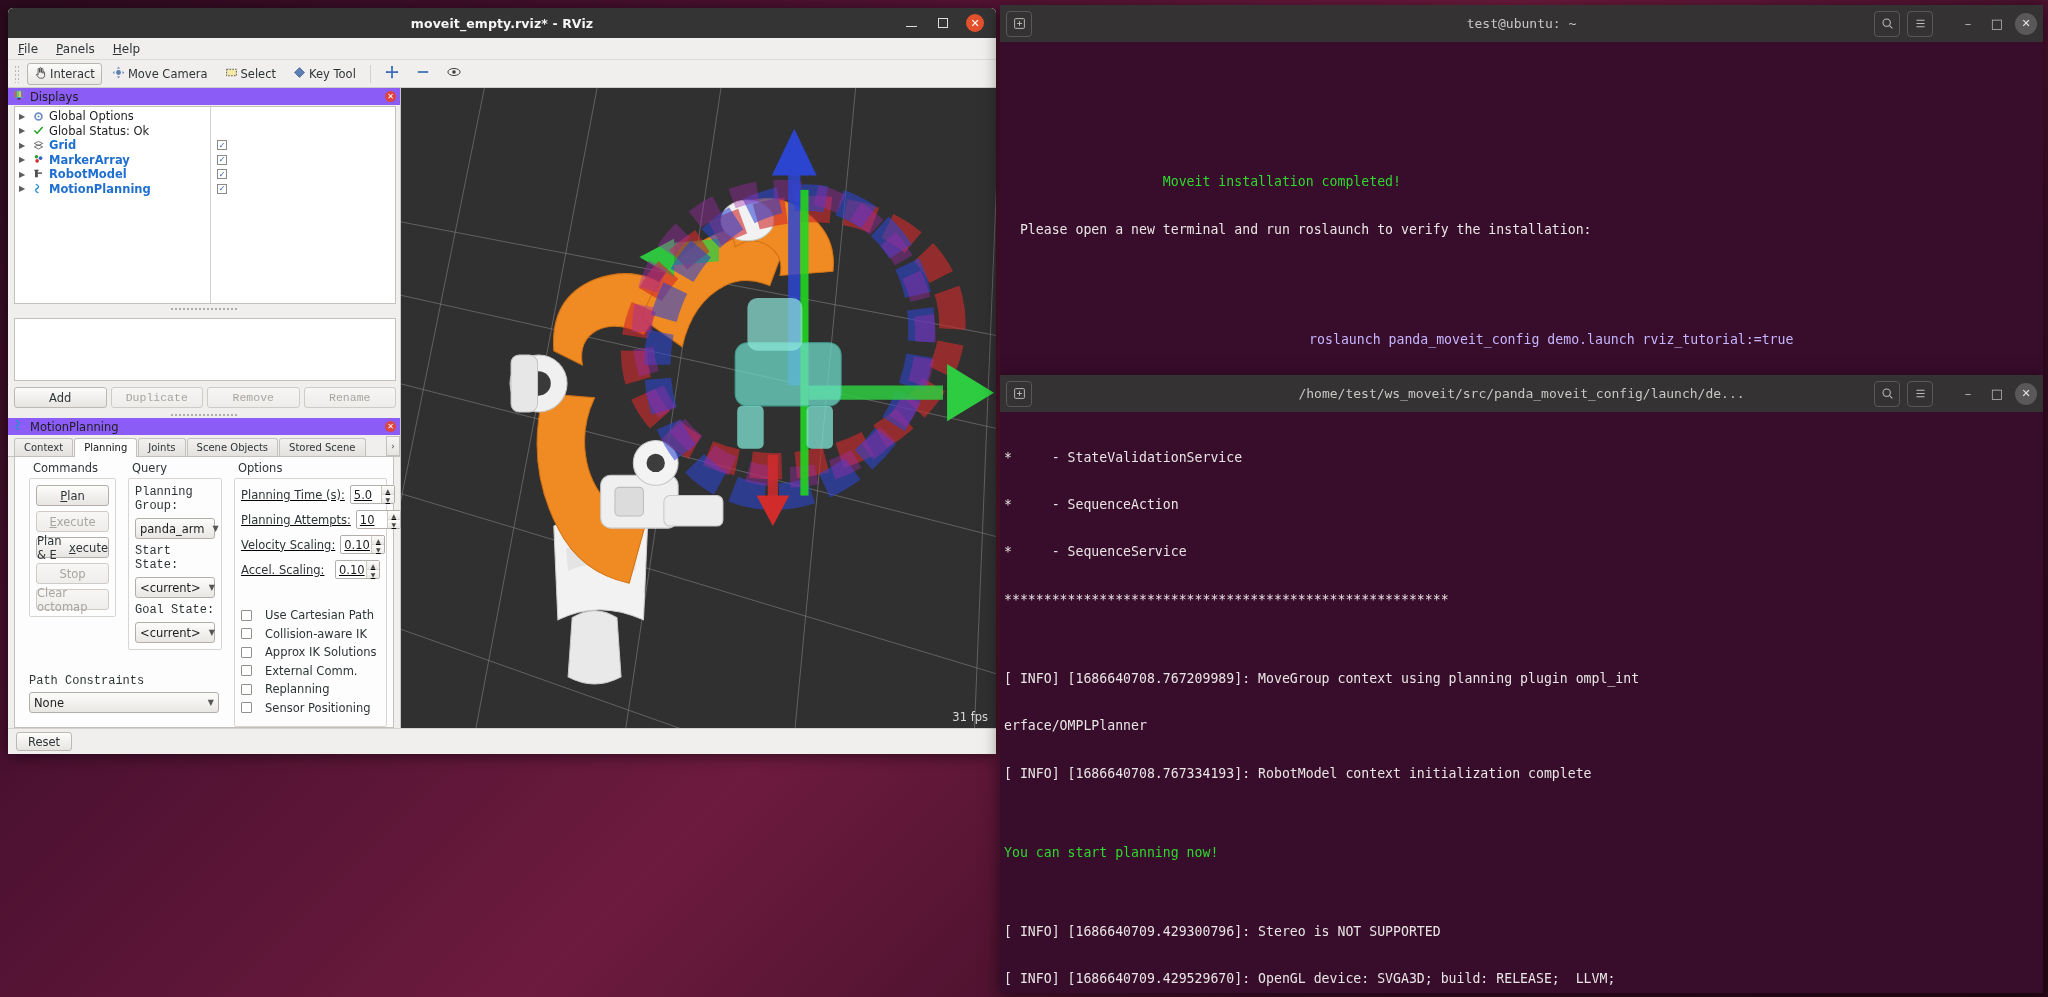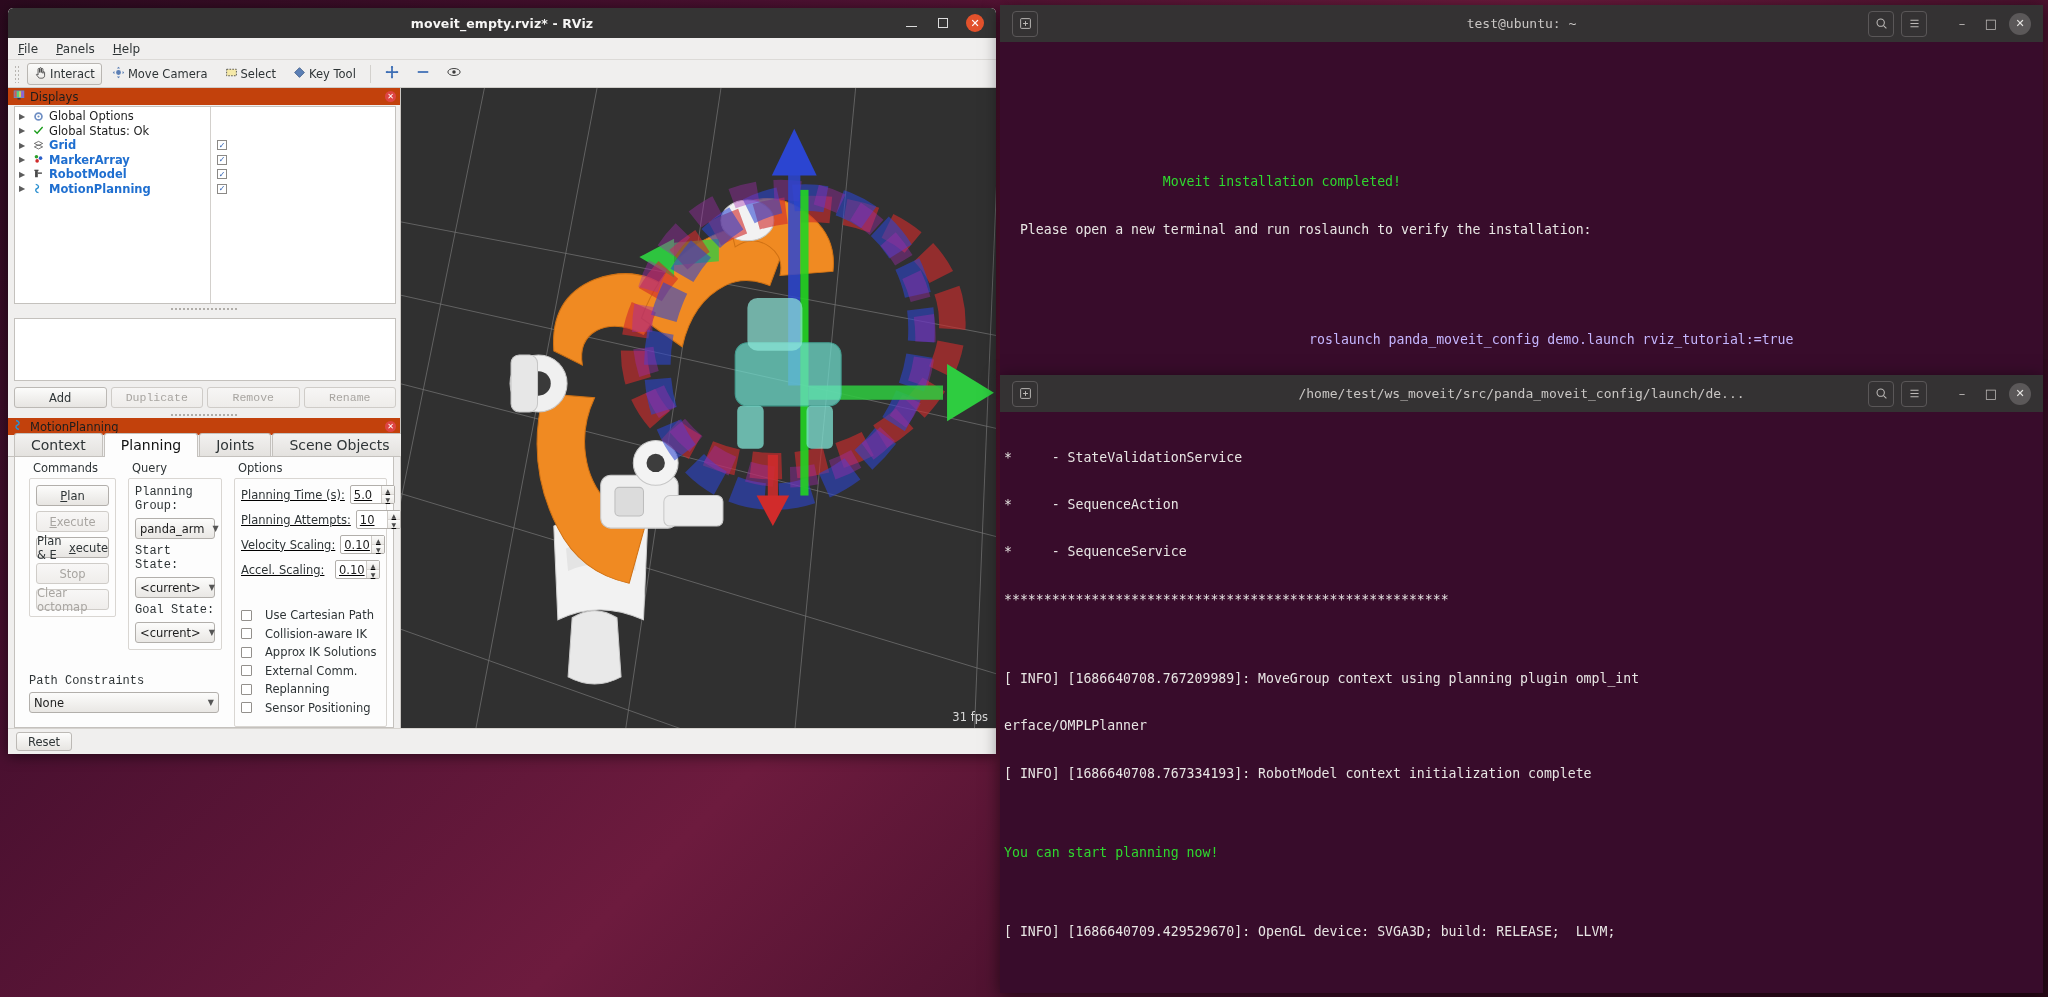--- a/index.html
+++ b/index.html
@@ -60,21 +60,21 @@
     background-size: 3px 4px; margin-right: 4px; }
   .tb-btn { display: flex; align-items: center; gap: 3px; padding: 2px 6px;
             border: 1px solid transparent; border-radius: 3px; cursor: default; white-space: nowrap;}
   .tb-btn.active { border-color: #b9b6b2; background: linear-gradient(#fbfbfa,#e9e7e4); }
   .tb-sep { width: 1px; height: 18px; background: #d3d1cd; margin: 0 4px; }
 
   #rviz-body { flex: 1; display: flex; min-height: 0; }
   #rviz-left { width: 393px; display: flex; flex-direction: column; background: #f0efee;
                border-right: 1px solid #c9c6c2; }
   .panel-header {
-    height: 17px; background: #c2410c; color: #1d1d1d;
+    height: 17px; background: #8b5cf6; color: #1d1d1d;
     display: flex; align-items: center; gap: 5px; padding: 0 5px;
     font-size: 11.5px; position: relative; flex: 0 0 17px;
   }
   .panel-close { position: absolute; right: 4px; width: 11px; height: 11px; border-radius: 50%;
                  background: #d44; color: #fff; font-size: 8px; display:flex;align-items:center;justify-content:center;}
 
   #displays-tree { background: #fff; border: 1px solid #c4c1bd; margin: 1px 4px 0 6px;
                    height: 198px; display: flex; position: relative; overflow:hidden;}
   #displays-tree .col-left { flex: 0 0 196px; border-right: 1px solid #d3d0cc; padding-top: 2px;}
   #displays-tree .col-right { flex: 1; padding-top: 2px;}
@@ -95,21 +95,21 @@
     border-radius: 3px; display:flex;align-items:center;justify-content:center; cursor: default;
   }
   .btn.disabled { color: #a8a5a1; background: linear-gradient(#f7f6f5,#eeecea); border-color:#cfccc8;font-family:Liberation Mono, monospace;}
   .splitter-dots { height: 6px; background-image: radial-gradient(#b0ada9 1px, transparent 1px);
                    background-size: 4px 6px; background-repeat: repeat-x; background-position: center;
                    width: 70px; margin: 0 auto; }
 
   #mp-panel { flex: 1; display: flex; flex-direction: column; min-height: 0; }
   #mp-tabs { display: flex; align-items: flex-end; height: 22px; padding-left: 6px;
              border-bottom: 1px solid #c4c1bd; background: #f0efee; position:relative;}
-  .mp-tab { font-size: 14px; color: #2e3436; padding: 3px 16px 3px; border: 1px solid #c4c1bd;
+  .mp-tab { font-size: 10px; color: #2e3436; padding: 3px 9px 3px; border: 1px solid #c4c1bd;
             border-bottom: none; border-radius: 3px 3px 0 0; background: linear-gradient(#f2f1f0,#e4e2df);
             margin-right: 1px; cursor: default; white-space: nowrap;}
   .mp-tab.sel { background: #fdfdfd; color: #111; position: relative; top: 1px; padding-bottom: 4px;}
   .tab-scroll { margin-left:auto; width:14px; height:20px; border:1px solid #c4c1bd; background:linear-gradient(#f7f6f5,#e6e4e1);
                 display:flex;align-items:center;justify-content:center;font-size:9px;color:#444;}
   #mp-content { flex: 1; background: #fdfdfd; border: 1px solid #c4c1bd; border-top: none;
                 margin: 0 6px 0 6px; display: flex; padding: 4px 0 0 8px; min-height: 0; position:relative;}
   .mp-col { display: flex; flex-direction: column; }
   .mp-col-title { font-size: 11.5px; color: #2e3436; padding: 0 0 3px 10px; }
   .mp-group { border: 1px solid #d9d6d2; border-radius: 2px; margin: 0 6px; padding: 6px 6px;
@@ -142,21 +142,21 @@
   #rviz-status { height: 26px; flex: 0 0 26px; background: #f0efee; border-top: 1px solid #d6d3cf;
                  display: flex; align-items: center; padding-left: 8px; }
   #reset-btn { height: 19px; padding: 0 11px; font-size: 11.5px; color:#2e3436;
                background: linear-gradient(#fcfcfb,#e7e5e2); border: 1px solid #bcb9b5; border-radius: 3px;
                display:flex;align-items:center; cursor:default;}
 
   
   .term { position: absolute; background: #380c2b; box-shadow: 0 3px 16px rgba(0,0,0,.55);
           display: flex; flex-direction: column; overflow: hidden; }
   .term-titlebar { height: 37px; flex: 0 0 37px; background: #343233; display: flex; align-items: center;
-                   padding: 0 12px; position: relative; }
+                   padding: 0 6px; position: relative; }
   .term-title { position: absolute; left: 0; right: 0; text-align: center; color: #c9c6c4;
                 font-size: 13px; font-family: "DejaVu Sans Mono", monospace; }
   .tb-sq { width: 26px; height: 26px; border: 1px solid #5a5758; border-radius: 4px;
            display:flex;align-items:center;justify-content:center; color:#bdbab8; font-size: 13px; z-index:2;}
   .term-right { margin-left:auto; display:flex; align-items:center; gap: 7px; z-index:2;}
   .term-right .sep { width: 10px; }
   .tctl { width: 22px; height: 22px; display:flex;align-items:center;justify-content:center; color:#bdbab8; font-size:13px;}
   .tctl.close { background: #5b5859; border-radius: 50%; color:#e8e6e4; font-size:11px;}
   .term-body { flex: 1; padding: 6px 0 0 0; overflow: hidden;
                font-family: "DejaVu Sans Mono", monospace; font-size: 13.2px; line-height: 15.8px;
@@ -682,20 +682,21 @@
     <div class="ln c-white">*     - SequenceAction</div>
     <div class="ln c-white">*     - SequenceService</div>
     <div class="ln c-white">********************************************************</div>
     <div class="ln c-white"></div>
     <div class="ln c-white">[ INFO] [1686640708.767209989]: MoveGroup context using planning plugin ompl_int</div>
     <div class="ln c-white">erface/OMPLPlanner</div>
     <div class="ln c-white">[ INFO] [1686640708.767334193]: RobotModel context initialization complete</div>
     <div class="ln c-white"></div>
     <div class="ln c-brightgreen">You can start planning now!</div>
     <div class="ln c-white"></div>
+    <div class="ln c-white">[ INFO] [1686640709.429300796]: Stereo is NOT SUPPORTED</div>
     <div class="ln c-white">[ INFO] [1686640709.429529670]: OpenGL device: SVGA3D; build: RELEASE;  LLVM;</div>
     
     
     
     
     
     
     
     
     

